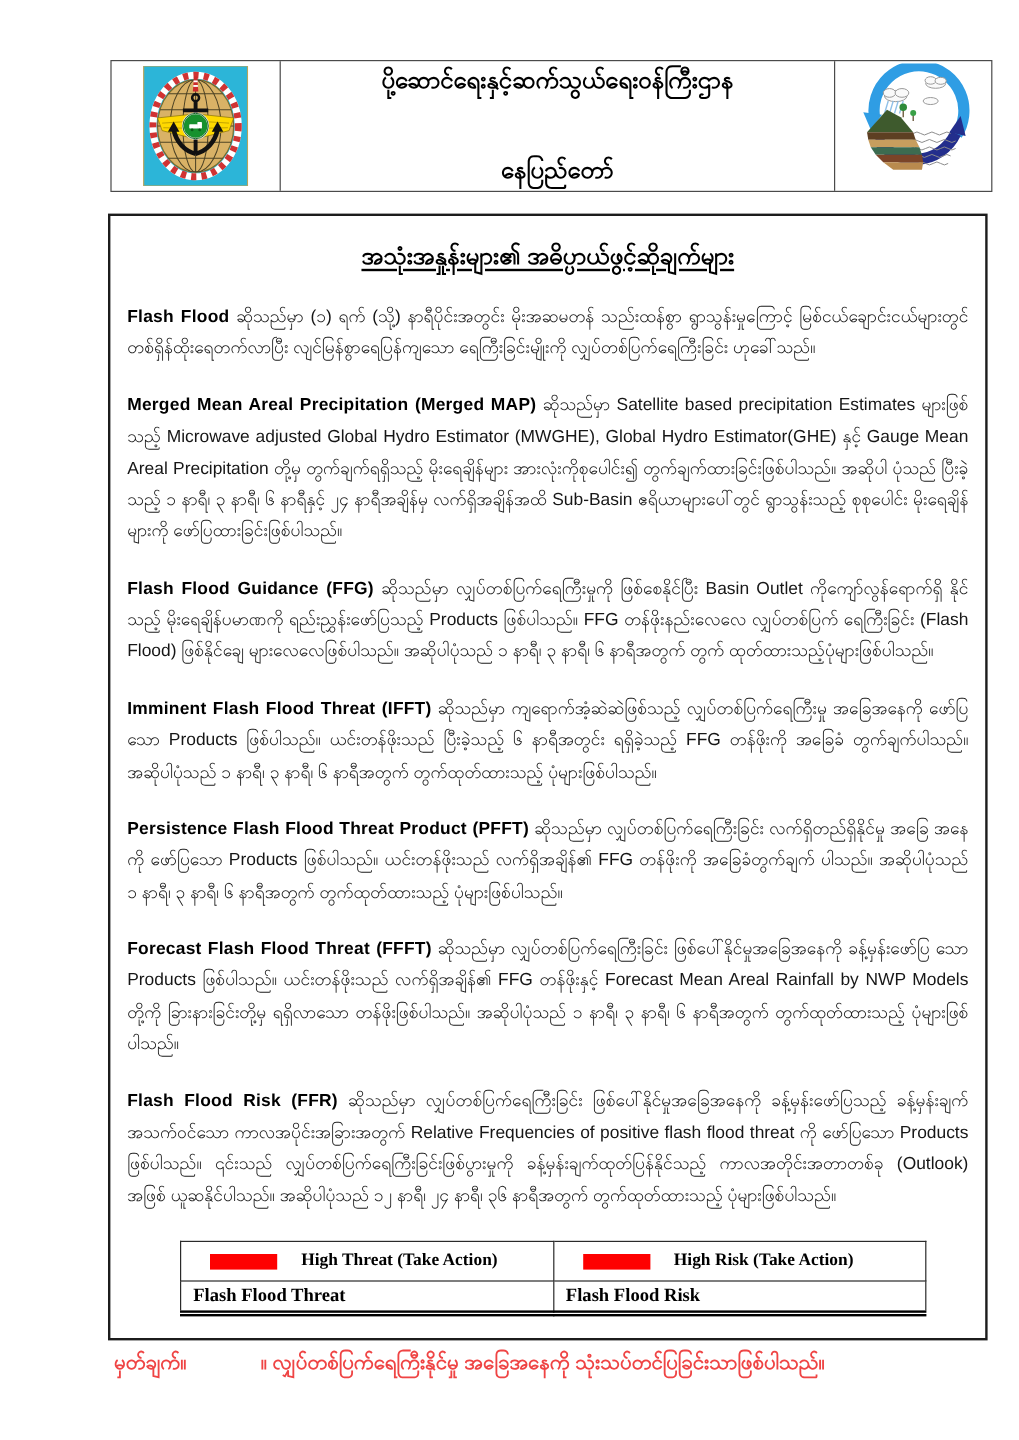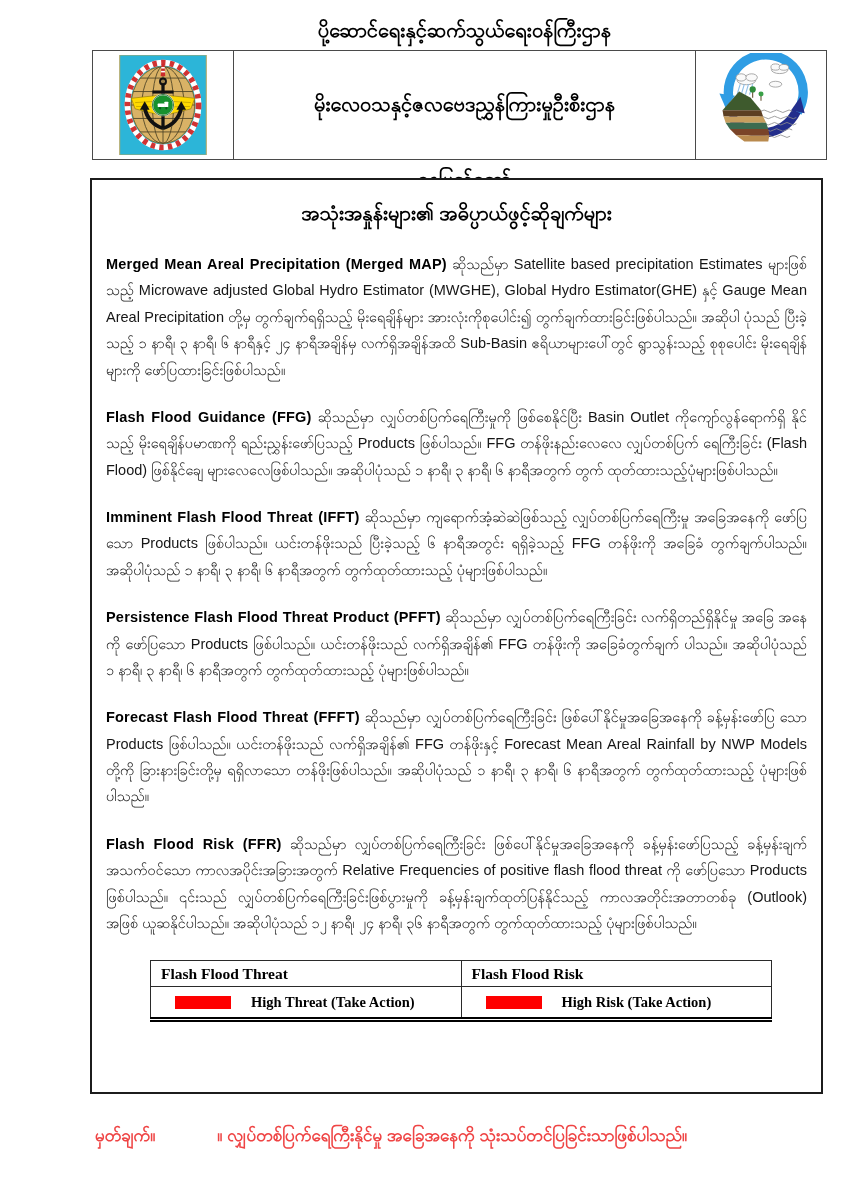--- a/index.html
+++ b/index.html
@@ -28,21 +28,21 @@
   .seal-box{width:88px;height:100px;}
   .dmh-box{width:106px;height:104px;}
   
   .main-box{
     position:absolute;left:90px;top:178px;width:733px;min-height:916px;
     border:2px solid #1c1c1c;box-sizing:border-box;
     padding:14px 12px 18px 12px;background:#fff;
   }
   .doc-title{
     text-align:center;font-size:20px;font-weight:bold;color:#000;
-    text-underline-offset:4px;
+    text-decoration:underline;text-underline-offset:4px;
     margin:6px 0 10px 0;
   }
   .para{
     font-size:14.5px;line-height:1.82;text-align:justify;
     margin:21px 2px 0 2px;color:#161616;
   }
   .para b{font-weight:bold;color:#000;letter-spacing:.2px;}
   
   .legend{
     border-collapse:collapse;margin:24px 0 0 46px;width:622px;
@@ -130,21 +130,20 @@
           <rect x="46.5" y="48.6" width="4" height="5.5" rx="0.6"></rect>
           <circle cx="42" cy="55.4" r="1.2" fill="#0b5b18"></circle>
           <circle cx="48.5" cy="55.4" r="1.2" fill="#0b5b18"></circle>
         </g>
         <ellipse cx="45" cy="52" rx="11" ry="11" fill="none" stroke="#0b5b18" stroke-width="0.8"></ellipse>
       </svg>
     </div>
 
     <div class="lh-cell lh-center">
       <div class="lh-line">ပို့ဆောင်ရေးနှင့်ဆက်သွယ်ရေးဝန်ကြီးဌာန</div>
-      <div class="lh-line">မိုးလေဝသနှင့်ဇလဗေဒညွှန်ကြားမှုဦးစီးဌာန</div>
       <div class="lh-line">နေပြည်တော်</div>
     </div>
 
     <div class="lh-cell lh-right">
 
       <svg class="dmh-box" viewBox="0 0 100 100">
 
         <path d="M 19,43 A 36 36 0 1 1 85,57" fill="none" stroke="#2f9de4" stroke-width="9"></path>
         <polygon points="10,39 25,41 16,53" fill="#2f9de4"></polygon>
 
@@ -191,42 +190,43 @@
           <line x1="50" y1="46" x2="50" y2="41" stroke="#5d4a2a" stroke-width="1"></line>
           <circle cx="50" cy="39.5" r="2.4" fill="#3aa047"></circle>
         </g>
       </svg>
     </div>
   </div>
 
   <div class="main-box">
     <div class="doc-title">အသုံးအနှုန်းများ၏ အဓိပ္ပာယ်ဖွင့်ဆိုချက်များ</div>
 
+    <p class="para"><b>Flash Flood</b> <span>ဆိုသည်မှာ (၁) ရက် (သို့) နာရီပိုင်းအတွင်း မိုးအဆမတန် သည်းထန်စွာ ရွာသွန်းမှုကြောင့် မြစ်ငယ်ချောင်းငယ်များတွင် တစ်ရှိန်ထိုးရေတက်လာပြီး လျင်မြန်စွာရေပြန်ကျသော ရေကြီးခြင်းမျိုးကို လျှပ်တစ်ပြက်ရေကြီးခြင်း ဟုခေါ်သည်။</span></p>
 
     <p class="para"><b>Merged Mean Areal Precipitation (Merged MAP)</b> <span>ဆိုသည်မှာ Satellite based precipitation Estimates များဖြစ် သည့် Microwave adjusted Global Hydro Estimator (MWGHE), Global Hydro Estimator(GHE) နှင့် Gauge Mean Areal Precipitation တို့မှ တွက်ချက်ရရှိသည့် မိုးရေချိန်များ အားလုံးကိုစုပေါင်း၍ တွက်ချက်ထားခြင်းဖြစ်ပါသည်။ အဆိုပါ ပုံသည် ပြီးခဲ့သည့် ၁ နာရီ၊ ၃ နာရီ၊ ၆ နာရီနှင့် ၂၄ နာရီအချိန်မှ လက်ရှိအချိန်အထိ Sub-Basin ဧရိယာများပေါ်တွင် ရွာသွန်းသည့် စုစုပေါင်း မိုးရေချိန်များကို ဖော်ပြထားခြင်းဖြစ်ပါသည်။</span></p>
 
     <p class="para"><b>Flash Flood Guidance (FFG)</b> <span>ဆိုသည်မှာ လျှပ်တစ်ပြက်ရေကြီးမှုကို ဖြစ်စေနိုင်ပြီး Basin Outlet ကိုကျော်လွန်ရောက်ရှိ နိုင်သည့် မိုးရေချိန်ပမာဏကို ရည်းညွှန်းဖော်ပြသည့် Products ဖြစ်ပါသည်။ FFG တန်ဖိုးနည်းလေလေ လျှပ်တစ်ပြက် ရေကြီးခြင်း (Flash Flood) ဖြစ်နိုင်ချေ များလေလေဖြစ်ပါသည်။ အဆိုပါပုံသည် ၁ နာရီ၊ ၃ နာရီ၊ ၆ နာရီအတွက် တွက် ထုတ်ထားသည့်ပုံများဖြစ်ပါသည်။</span></p>
 
     <p class="para"><b>Imminent Flash Flood Threat (IFFT)</b> <span>ဆိုသည်မှာ ကျရောက်အံ့ဆဲဆဲဖြစ်သည့် လျှပ်တစ်ပြက်ရေကြီးမှု အခြေအနေကို ဖော်ပြသော Products ဖြစ်ပါသည်။ ယင်းတန်ဖိုးသည် ပြီးခဲ့သည့် ၆ နာရီအတွင်း ရရှိခဲ့သည့် FFG တန်ဖိုးကို အခြေခံ တွက်ချက်ပါသည်။ အဆိုပါပုံသည် ၁ နာရီ၊ ၃ နာရီ၊ ၆ နာရီအတွက် တွက်ထုတ်ထားသည့် ပုံများဖြစ်ပါသည်။</span></p>
 
     <p class="para"><b>Persistence Flash Flood Threat Product (PFFT)</b> <span>ဆိုသည်မှာ လျှပ်တစ်ပြက်ရေကြီးခြင်း လက်ရှိတည်ရှိနိုင်မှု အခြေ အနေကို ဖော်ပြသော Products ဖြစ်ပါသည်။ ယင်းတန်ဖိုးသည် လက်ရှိအချိန်၏ FFG တန်ဖိုးကို အခြေခံတွက်ချက် ပါသည်။ အဆိုပါပုံသည် ၁ နာရီ၊ ၃ နာရီ၊ ၆ နာရီအတွက် တွက်ထုတ်ထားသည့် ပုံများဖြစ်ပါသည်။</span></p>
 
     <p class="para"><b>Forecast Flash Flood Threat (FFFT)</b> <span>ဆိုသည်မှာ လျှပ်တစ်ပြက်ရေကြီးခြင်း ဖြစ်ပေါ်နိုင်မှုအခြေအနေကို ခန့်မှန်းဖော်ပြ သော Products ဖြစ်ပါသည်။ ယင်းတန်ဖိုးသည် လက်ရှိအချိန်၏ FFG တန်ဖိုးနှင့် Forecast Mean Areal Rainfall by NWP Models တို့ကို ခြားနားခြင်းတို့မှ ရရှိလာသော တန်ဖိုးဖြစ်ပါသည်။ အဆိုပါပုံသည် ၁ နာရီ၊ ၃ နာရီ၊ ၆ နာရီအတွက် တွက်ထုတ်ထားသည့် ပုံများဖြစ်ပါသည်။</span></p>
 
     <p class="para"><b>Flash Flood Risk (FFR)</b> <span>ဆိုသည်မှာ လျှပ်တစ်ပြက်ရေကြီးခြင်း ဖြစ်ပေါ်နိုင်မှုအခြေအနေကို ခန့်မှန်းဖော်ပြသည့် ခန့်မှန်းချက် အသက်ဝင်သော ကာလအပိုင်းအခြားအတွက် Relative Frequencies of positive flash flood threat ကို ဖော်ပြသော Products ဖြစ်ပါသည်။ ၎င်းသည် လျှပ်တစ်ပြက်ရေကြီးခြင်းဖြစ်ပွားမှုကို ခန့်မှန်းချက်ထုတ်ပြန်နိုင်သည့် ကာလအတိုင်းအတာတစ်ခု (Outlook) အဖြစ် ယူဆနိုင်ပါသည်။ အဆိုပါပုံသည် ၁၂ နာရီ၊ ၂၄ နာရီ၊ ၃၆ နာရီအတွက် တွက်ထုတ်ထားသည့် ပုံများဖြစ်ပါသည်။</span></p>
 
     <table class="legend">
       <tbody>
           <tr>
+        <td><span class="swatch" style="background: rgb(254, 0, 0);"></span><b>High Threat (Take Action)</b></td>
+        <td><span class="swatch" style="background: rgb(254, 0, 0);"></span><b>High Risk (Take Action)</b></td>
+      </tr>
+      <tr>
         <th>Flash Flood Threat</th>
         <th>Flash Flood Risk</th>
-      </tr>
-      <tr>
-        <td><span class="swatch" style="background: rgb(254, 0, 0);"></span><b>High Threat (Take Action)</b></td>
-        <td><span class="swatch" style="background: rgb(254, 0, 0);"></span><b>High Risk (Take Action)</b></td>
       </tr>
     </tbody>
       </table>
   </div>
 
   <div class="footer-note">
     <span>မှတ်ချက်။</span><span class="gap"></span><span>။ လျှပ်တစ်ပြက်ရေကြီးနိုင်မှု အခြေအနေကို သုံးသပ်တင်ပြခြင်းသာဖြစ်ပါသည်။</span>
   </div>
 
 </div>

